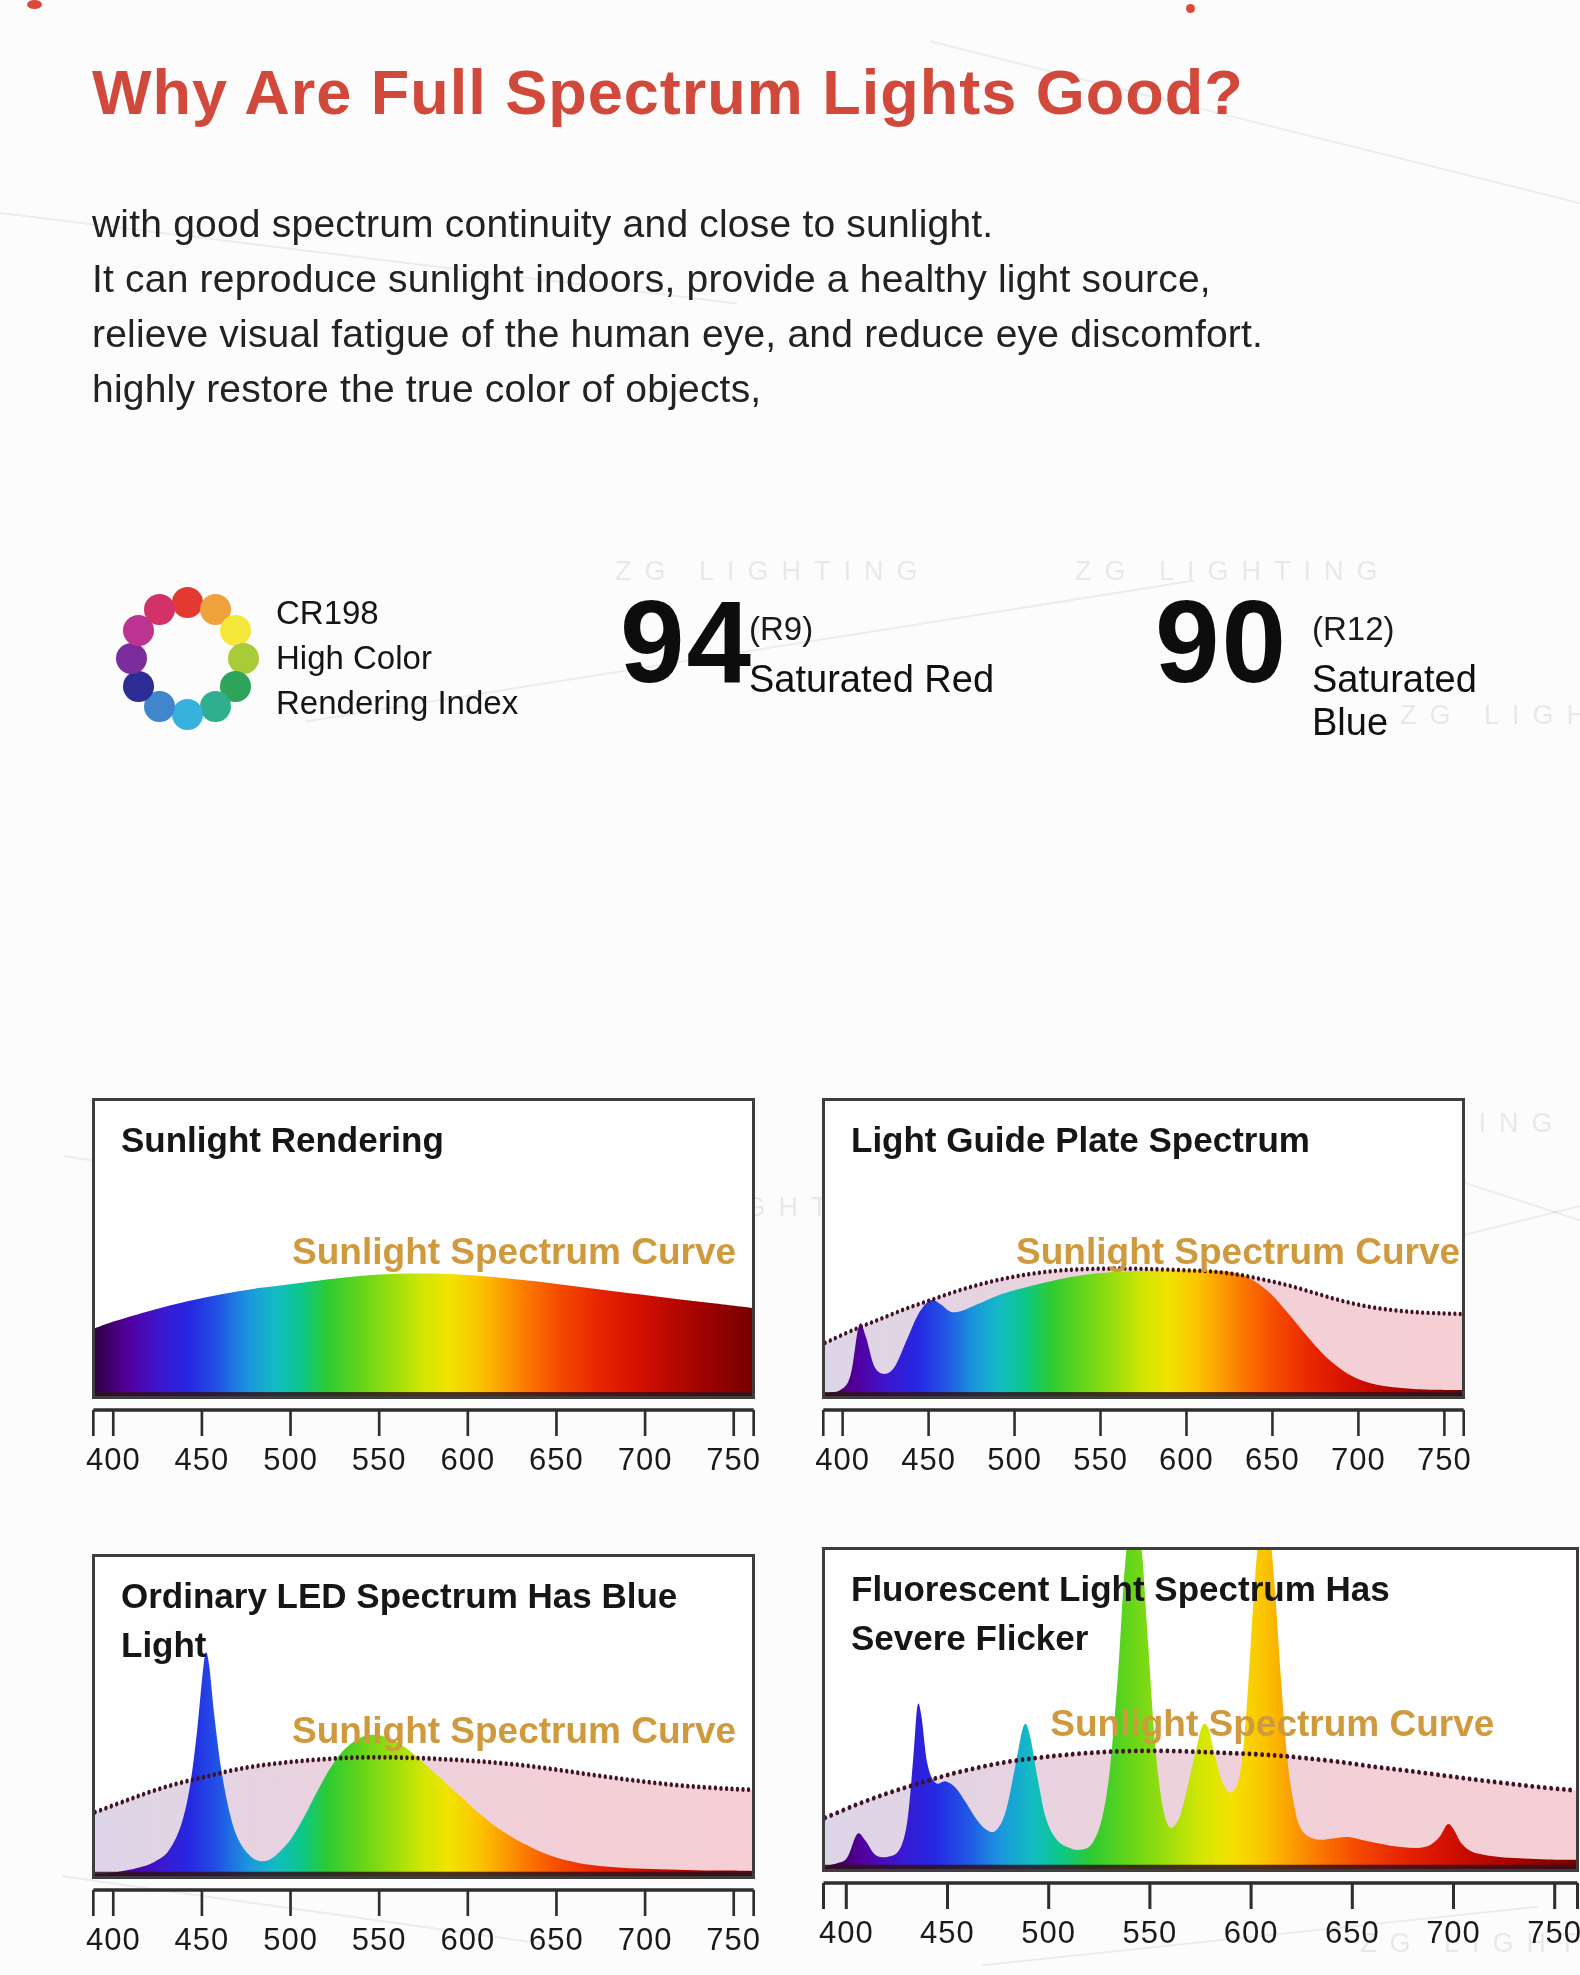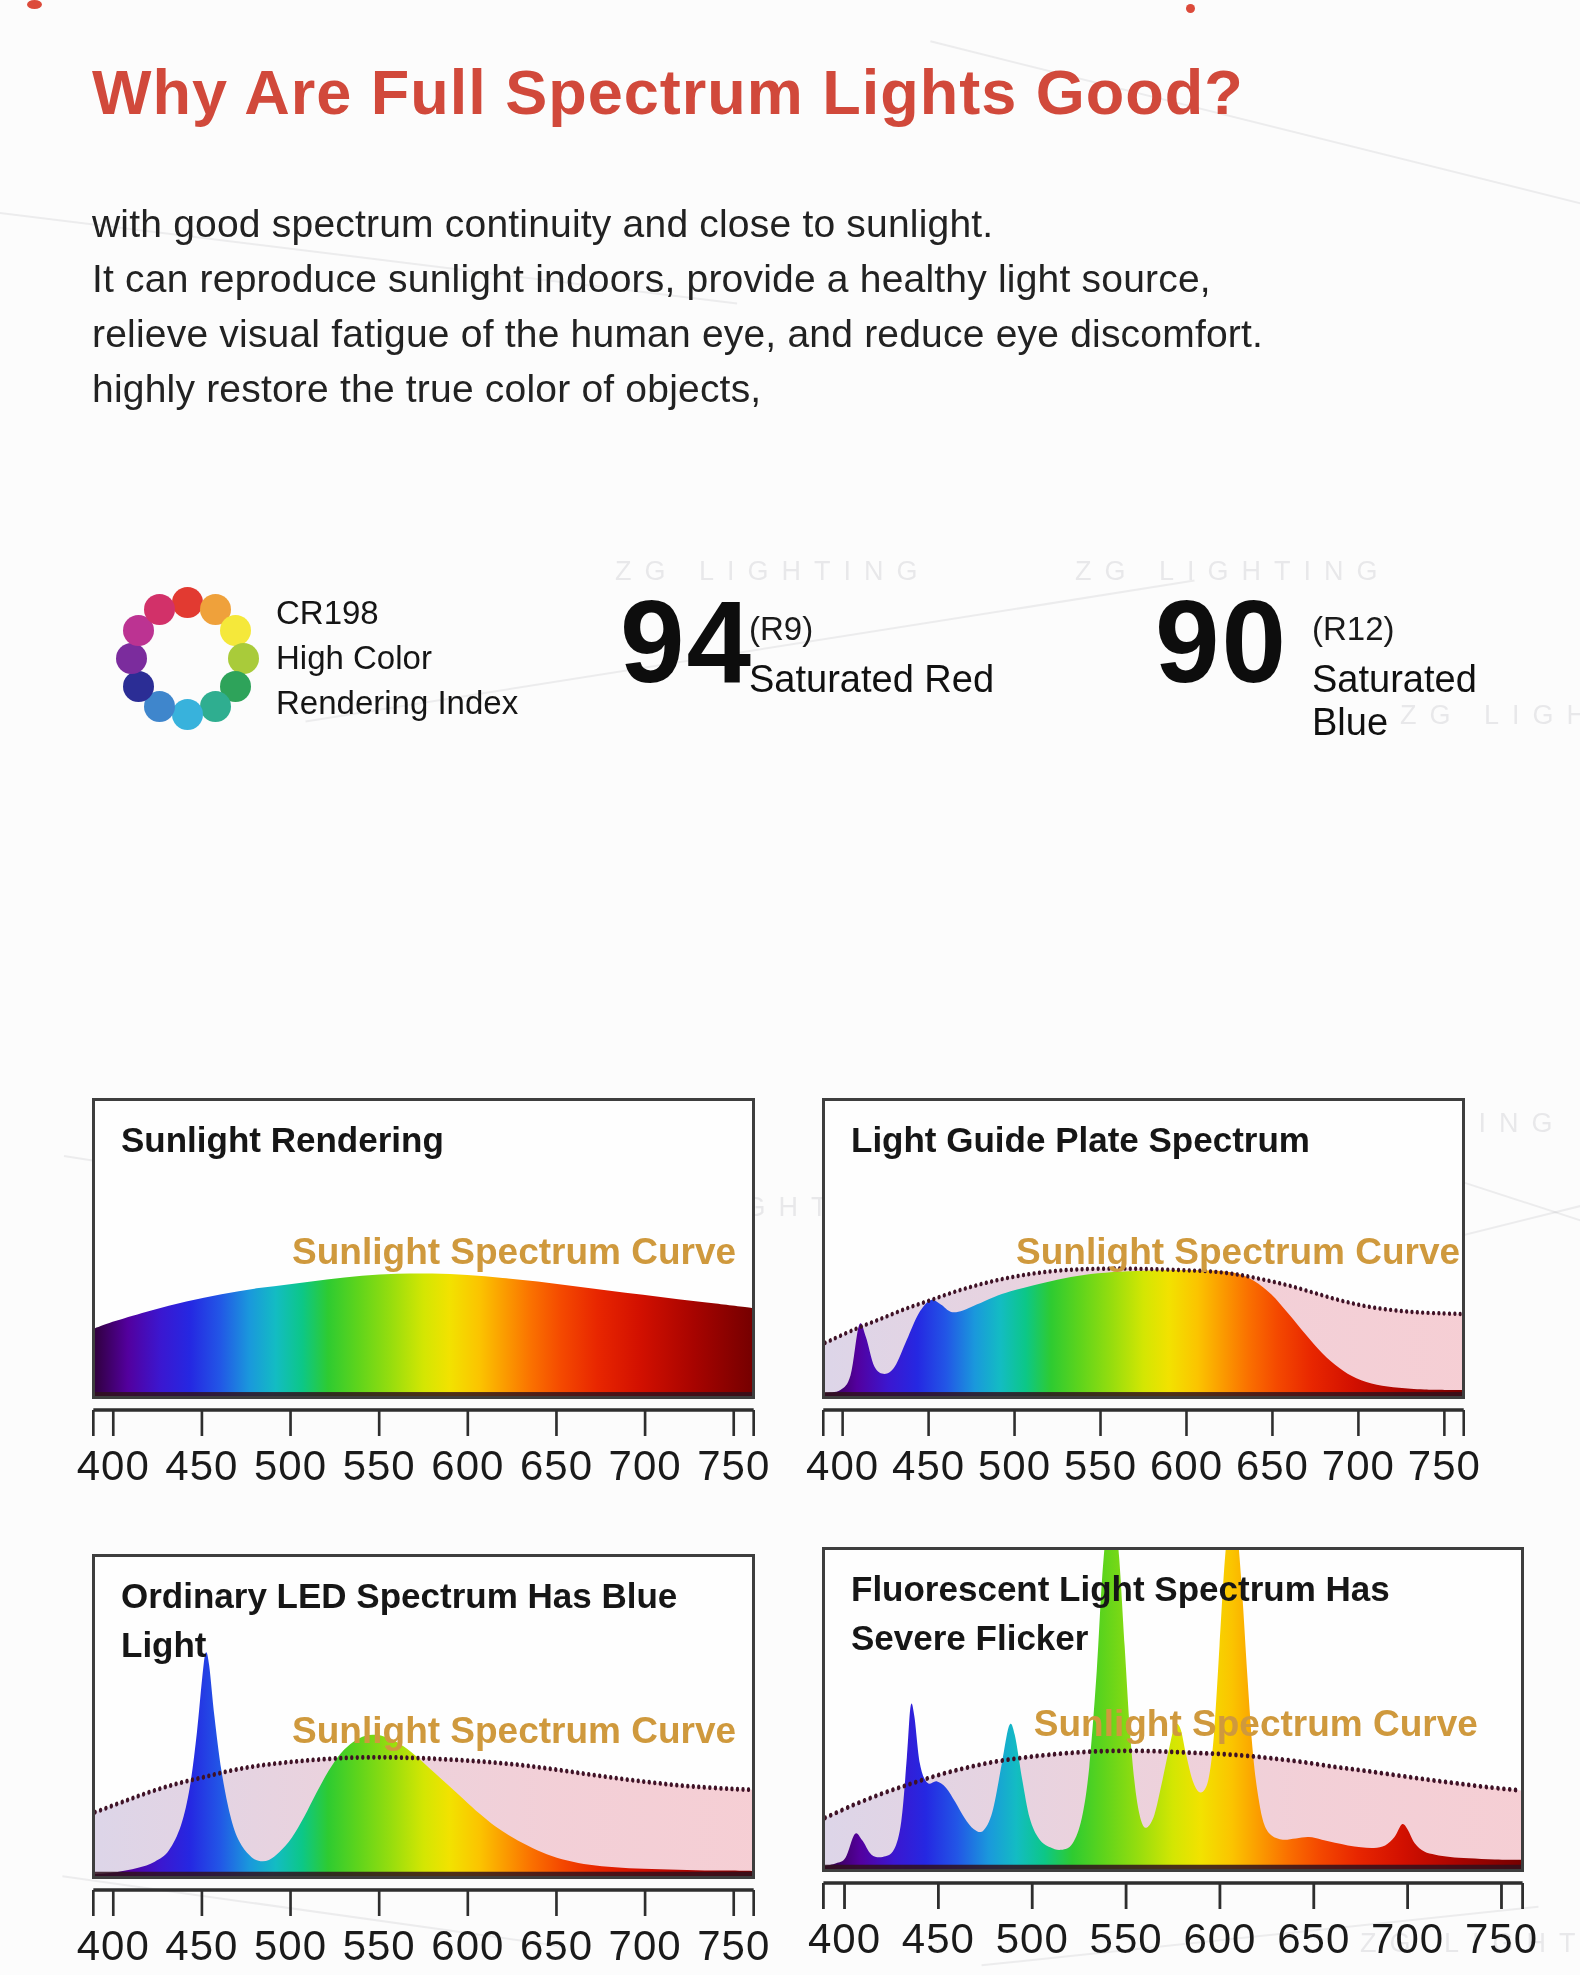--- a/index.html
+++ b/index.html
@@ -28,35 +28,35 @@
   .tag-r9{left:737px;top:34px;}  .lab-r9{left:737px;top:82px;}
   .tag-r12{left:1300px;top:34px;} .lab-r12{left:1300px;top:82px;}
 
   .section-heading{position:absolute;left:0;top:846px;width:1580px;text-align:center;
       font-size:59px;font-weight:700;line-height:76px;color:#141414;letter-spacing:.5px;}
 
   .chart-card{position:absolute;}
   .pos-c0{left:92px; top:1098px;width:663px;}
   .pos-c1{left:822px;top:1098px;width:643px;}
   .pos-c2{left:92px; top:1547px;width:663px;margin-top:7px;}
-  .pos-c3{left:822px;top:1547px;width:702px;}
+  .pos-c3{left:822px;top:1547px;width:757px;}
   .chart-box{position:relative;border:3px solid #3e3e3e;background:#fefefe;overflow:hidden;}
   .h-row1 .chart-box{height:295px;}
   .h-row2 .chart-box{height:319px;}
   .chart-title{position:absolute;left:26px;top:14px;font-size:35px;line-height:49px;
       font-weight:600;color:#161616;max-width:580px;z-index:3;}
   .curve-label{position:absolute;left:30%;font-size:37px;font-weight:600;color:#cf993d;
       z-index:3;white-space:nowrap;}
   .h-row1 .curve-label{top:44%;}
   .h-row2 .curve-label{top:48%;}
   .spectrum-svg{position:absolute;left:0;top:0;width:100%;height:100%;z-index:1;}
   .axis{position:relative;height:78px;margin-top:7px;}
   .axis-svg{display:block;width:100%;height:34px;}
   .axis-labels{position:absolute;left:0;top:36px;width:100%;height:40px;}
-  .axis-labels span{position:absolute;transform:translateX(-50%);font-size:42px;
+  .axis-labels span{position:absolute;transform:translateX(-50%);font-size:31px;
       color:#1a1a1a;font-weight:400;letter-spacing:1px;}
 </style>
 </head>
 <body>
 
 <div class="page">
 
   <svg width="0" height="0" style="position:absolute">
     <defs>
       <linearGradient id="rainGrad" x1="0" y1="0" x2="1" y2="0">

